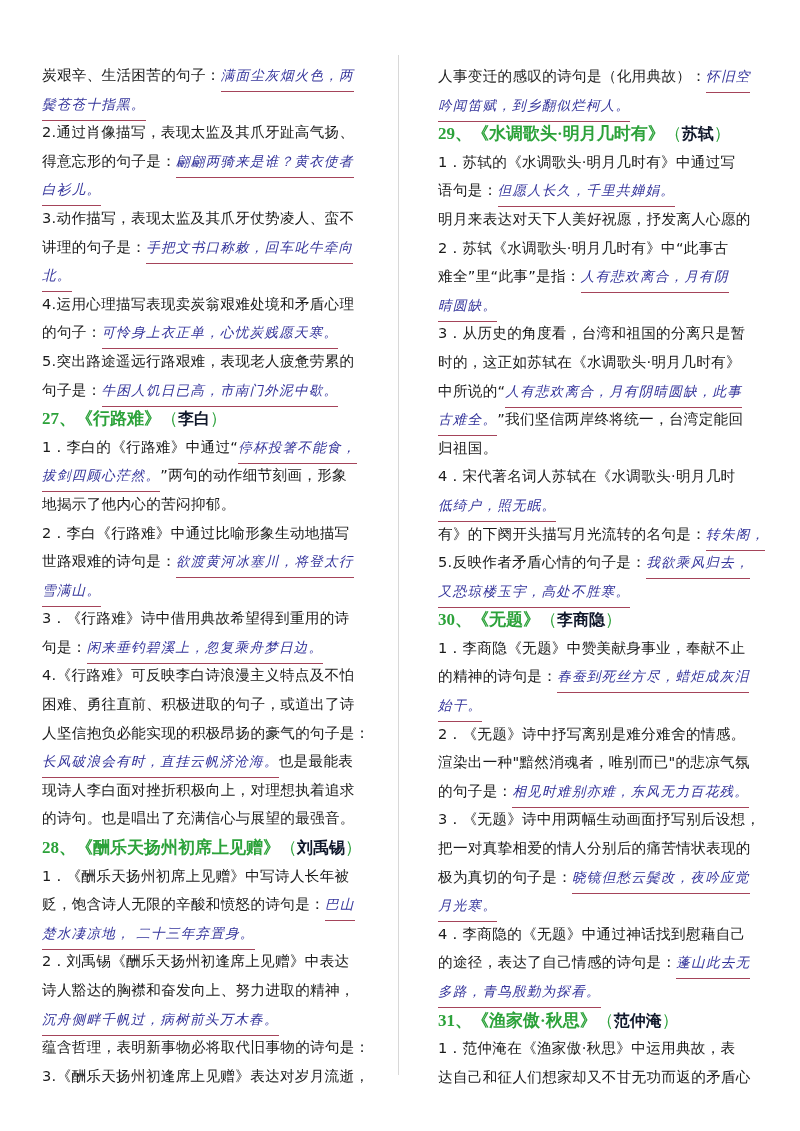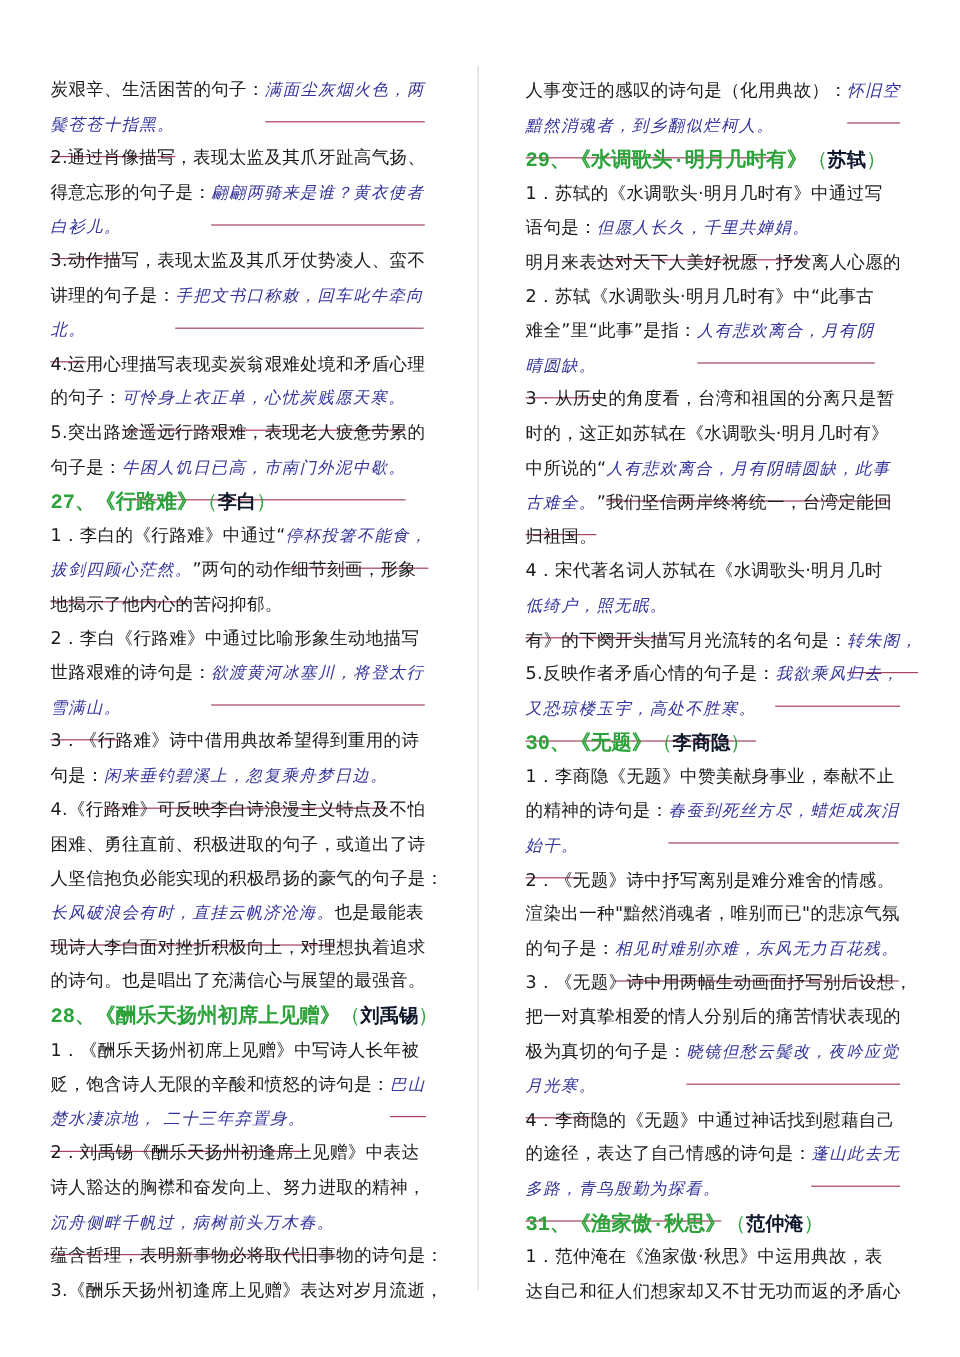--- a/index.html
+++ b/index.html
@@ -4,23 +4,23 @@
 <style>
   html, body { margin:0; padding:0; background:#ffffff; }
   body { width:800px; height:1131px; position:relative; overflow:hidden;
          font-family:"DejaVu Sans", "Liberation Sans", sans-serif; color:#1a1a1a; }
   .col { position:absolute; width:340px; }
   .col.left { left:42px; top:61px; }
   .col.right { left:414px; top:62px;margin-left:24px; }
   .divider { position:absolute; left:398px; top:55px; width:1px; height:1020px; background:#d8d8d8; }
   .line { font-size:14.6px; line-height:28.6px; height:28.6px; white-space:nowrap; letter-spacing:0.3px; }
   .ans { color:#33339a; font-family:"DejaVu Serif", "Liberation Serif", serif; font-style:italic;
-         font-size:13.6px; letter-spacing:1.2px; border-bottom:1.6px solid #a5445a; padding-bottom:18px; }
+         font-size:13.6px; letter-spacing:1.2px; border-bottom:1.6px solid #a5445a; padding-bottom:8px; }
   .heading { font-size:17px; font-weight:bold; line-height:28.6px; height:28.6px; white-space:nowrap; }
-  .heading .num, .heading .title { color:#2ca23a; font-family:Liberation Mono, monospace; }
+  .heading .num, .heading .title { color:#2ca23a; font-family:Liberation Serif, serif; }
   .heading .paren { color:#2ca23a; font-weight:normal; }
   .heading .author { color:#0f172a; font-family:Liberation Sans, sans-serif; font-size:16px; }
 </style>
 </head>
 <body>
 
 <div class="divider"></div>
 
 <div class="col left">
 
@@ -59,21 +59,21 @@
   <div class="line"><span class="ans">楚水凄凉地， 二十三年弃置身。</span></div>
   <div class="line"><span>2．刘禹锡《酬乐天扬州初逢席上见赠》中表达</span></div>
   <div class="line"><span>诗人豁达的胸襟和奋发向上、努力进取的精神，</span></div>
   <div class="line"><span class="ans">沉舟侧畔千帆过，病树前头万木春。</span></div>
   <div class="line"><span>蕴含哲理，表明新事物必将取代旧事物的诗句是：</span></div>
   <div class="line"><span>3.《酬乐天扬州初逢席上见赠》表达对岁月流逝，</span></div>
 </div>
 
 <div class="col right">
   <div class="line"><span>人事变迁的感叹的诗句是（化用典故）：</span><span class="ans">怀旧空</span></div>
-  <div class="line"><span class="ans">黯然消魂者，到乡翻似烂柯人。</span></div>
+  <div class="line"><span class="ans">吟闻笛赋，到乡翻似烂柯人。</span></div>
 
   <div class="heading"><span class="num">29、</span><span class="title">《水调歌头·明月几时有》</span><span class="paren">（</span><span class="author">苏轼</span><span class="paren">）</span></div>
   <div class="line"><span>1．苏轼的《水调歌头·明月几时有》中通过写</span></div>
   <div class="line"><span>语句是：</span><span class="ans">但愿人长久，千里共婵娟。</span></div>
   <div class="line"><span>明月来表达对天下人美好祝愿，抒发离人心愿的</span></div>
   <div class="line"><span>2．苏轼《水调歌头·明月几时有》中“此事古</span></div>
   <div class="line"><span>难全”里“此事”是指：</span><span class="ans">人有悲欢离合，月有阴</span></div>
   <div class="line"><span class="ans">晴圆缺。</span></div>
   <div class="line"><span>3．从历史的角度看，台湾和祖国的分离只是暂</span></div>
   <div class="line"><span>时的，这正如苏轼在《水调歌头·明月几时有》</span></div>

